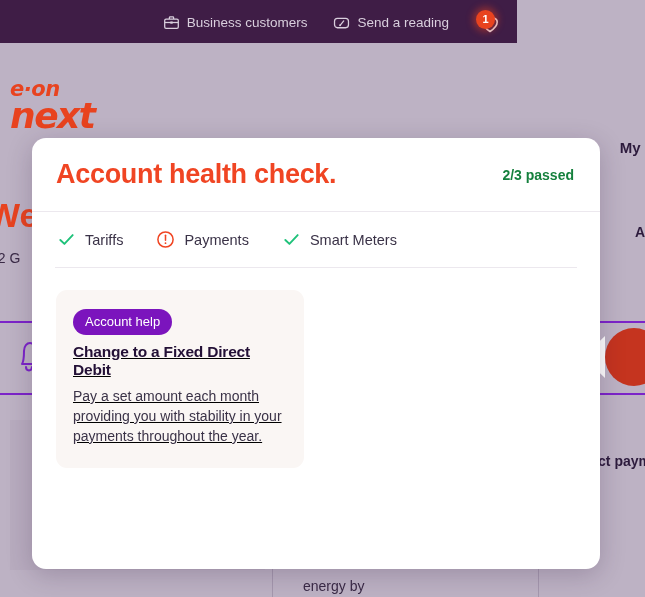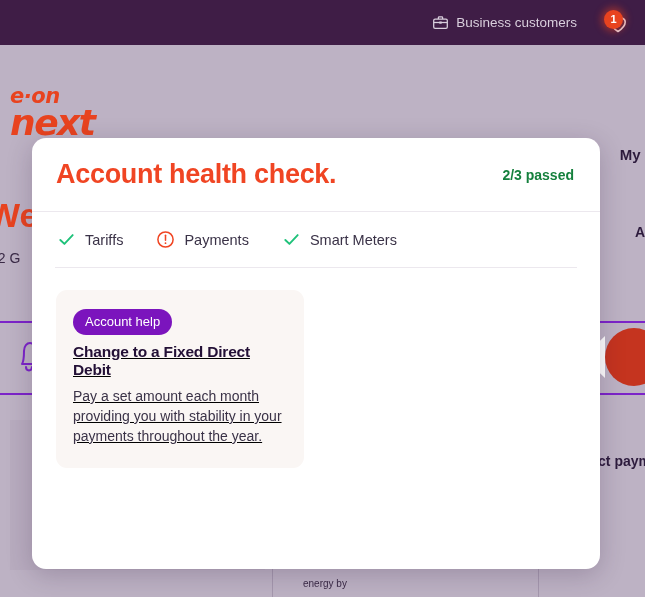--- a/index.html
+++ b/index.html
@@ -24,21 +24,21 @@
   
   .page-bg {
     position: absolute;
     inset: 0;
   }
 
   
   .utility-bar {
     position: absolute;
     top: 0; left: 0;
-    width: 645px;
+    width: 517px;
     height: 45px;
     background: #3f1d46;
     display: flex;
     align-items: center;
     justify-content: flex-end;
     padding-right: 10px;
   }
   .util-link {
     display: flex;
     align-items: center;
@@ -69,21 +69,21 @@
     font-weight: bold;
     display: flex;
     align-items: center;
     justify-content: center;
     box-shadow: 0 0 7px 3px rgba(232,67,31,0.45);
   }
 
   
   .nav-bar {
     position: absolute;
-    top: 50px; left: 0;
+    top: 43px; left: 0;
     width: 645px;
     height: 120px;
     background: #bdb2c4;
   }
   .brand {
     position: absolute;
     left: 10px;
     top: 36px;
     width: 100px;
     color: #e8431f;
@@ -205,21 +205,21 @@
     left: 538px;
     top: 560px;
     width: 1px;
     height: 37px;
     background: #a598ae;
   }
   .energy-by {
     position: absolute;
     left: 303px;
     top: 578px;
-    font-size: 10px;
+    font-size: 14px;
     color: #3a2a46;
     white-space: nowrap;
   }
   .next-payment-title {
     position: absolute;
     right: -6px;
     top: 453px;
     font-size: 14px;
     font-weight: bold;
     color: #2d1b3d;
@@ -368,20 +368,30 @@
           <svg viewBox="0 0 20 20" width="17" height="17" fill="none" stroke="#d9cfdd" stroke-width="1.5">
             <rect x="2" y="6" width="16" height="11" rx="1.6"></rect>
             <path d="M7.5 6V4.3a1 1 0 0 1 1-1h3a1 1 0 0 1 1 1V6"></path>
             <path d="M2 10h16"></path>
             <rect x="8.6" y="8.8" width="2.8" height="2.6" fill="#d9cfdd" stroke="none"></rect>
           </svg>
         </span>
         <span>Business customers</span>
       </a>
 
+      <a class="util-link">
+        <span class="util-icon">
+          <svg viewBox="0 0 20 20" width="18" height="18" fill="none" stroke="#d9cfdd" stroke-width="1.5">
+            <rect x="1.8" y="4.6" width="16.4" height="11" rx="3.4"></rect>
+            <path d="M12.6 7.6L8.6 12.4" stroke-linecap="round"></path>
+            <circle cx="8.3" cy="12.7" r="1.1" fill="#d9cfdd" stroke="none"></circle>
+          </svg>
+        </span>
+        <span>Send a reading</span>
+      </a>
 
       <div class="heart-wrap">
         <span>
           <svg viewBox="0 0 24 24" width="24" height="24" fill="none" stroke="#e6dde9" stroke-width="1.6" stroke-linejoin="round">
             <path d="M12 20.5s-7.2-4.6-7.2-9.4A4.1 4.1 0 0 1 12 8.4a4.1 4.1 0 0 1 7.2 2.7c0 4.8-7.2 9.4-7.2 9.4z"></path>
           </svg>
         </span>
         <span class="notif-badge">1</span>
       </div>
     </div>

